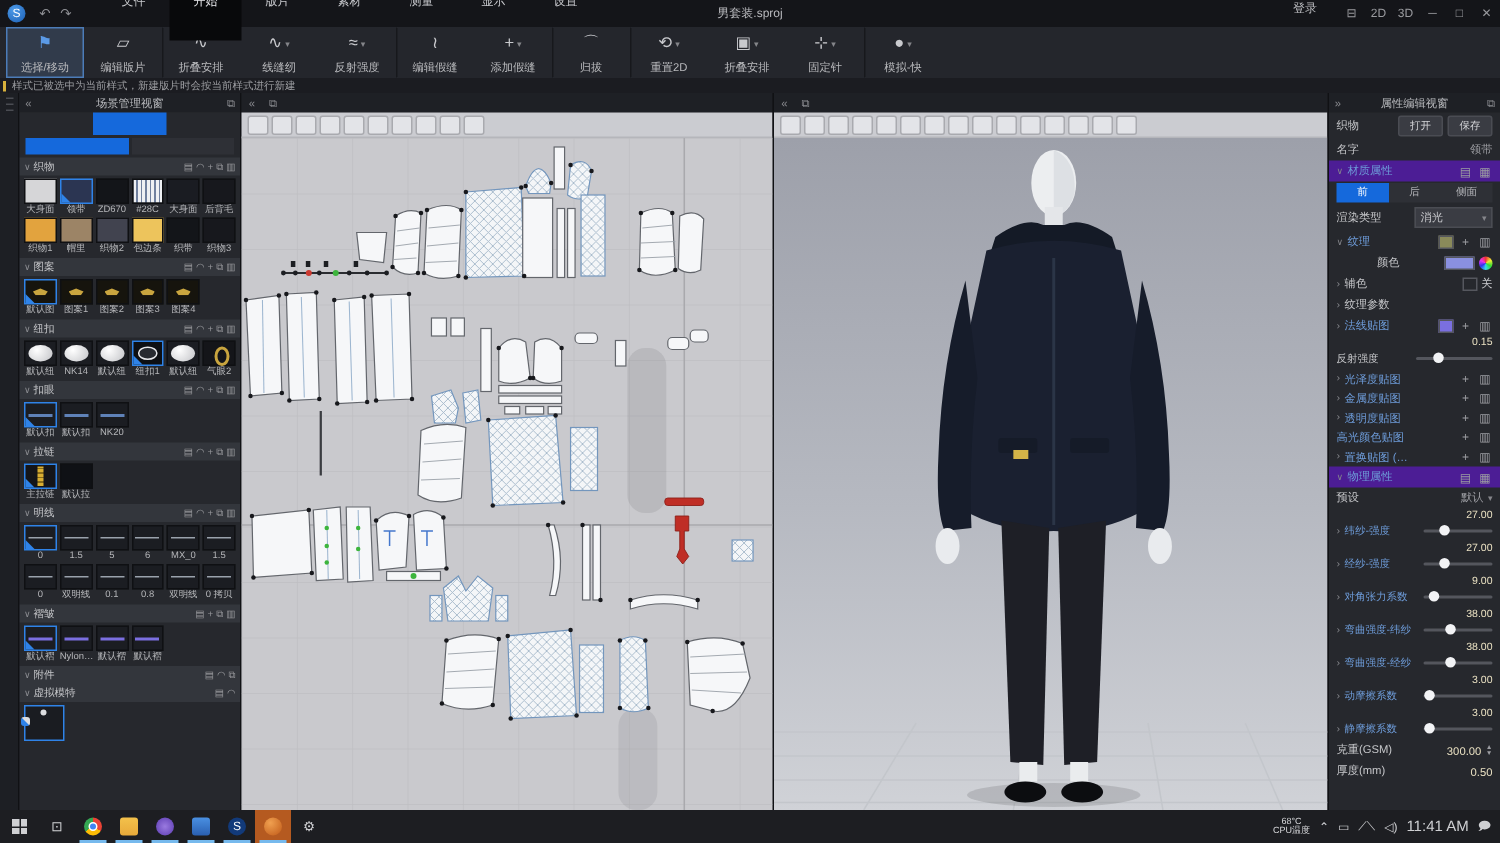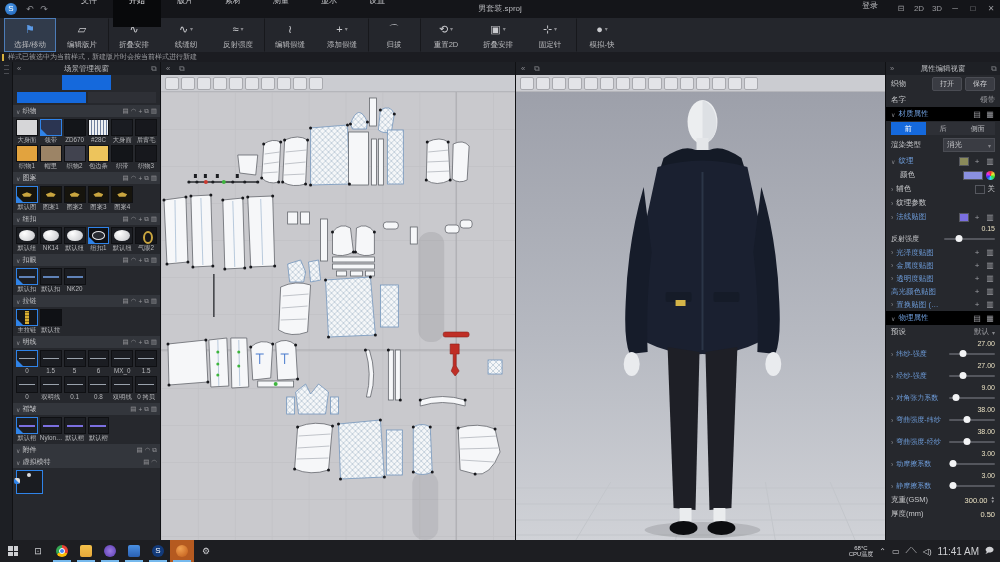--- a/index.html
+++ b/index.html
@@ -903,21 +903,21 @@
       </div>
       <div class="rrow">
         <span class="rlab">织物</span>
         <span class="rbtn" style="margin-left:auto">打开</span>
         <span class="rbtn">保存</span>
       </div>
       <div class="rrow">
         <span class="rlab">名字</span>
         <span class="rval">领带</span>
       </div>
-      <div class="rrow" style="background:#000000">
+      <div class="rrow" style="background:#4c1d95">
         <span class="car2">∨</span>
         <span class="bluelab">材质属性</span>
         <span class="mact" style="margin-left:auto">▤</span>
         <span class="mact">▦</span>
       </div>
       <div class="facetabs">
         <div class="ft sel">前</div>
         <div class="ft">后</div>
         <div class="ft">侧面</div>
       </div>
@@ -928,21 +928,21 @@
           <span class="car2">▾</span>
         </div>
       </div>
       <div class="rrow">
         <span class="car2">∨</span>
         <span class="bluelab" style="flex:1">纹理</span>
         <span class="sq" style="width:10px;height:9px;border:1px solid #55575e;background:#8a8a5a"></span>
         <span class="mact">+</span>
         <span class="mact">▥</span>
       </div>
-      <div class="rrow" style="padding-left:14px">
+      <div class="rrow" style="padding-left:32px">
         <span class="rlab">颜色</span>
         <span class="sq" style="margin-left:auto;width:20px;height:9px;border:1px solid #55575e;background:#8a90e0"></span>
         <span class="rainbow"></span>
       </div>
       <div class="rrow">
         <span class="arrow">›</span>
         <span class="rlab" style="flex:1">辅色</span>
         <span class="sq"></span>
         <span class="rlab">关</span>
       </div>
@@ -992,21 +992,21 @@
             <span class="mact">+</span>
             <span class="mact">▥</span>
           </div>
           <div class="mrow">
             <span class="arrow">›</span>
             <span class="bluelab mlabel">置换贴图 (…</span>
             <span class="mact">+</span>
             <span class="mact">▥</span>
           </div>
         </div>
-      <div class="rrow" style="background:#000000">
+      <div class="rrow" style="background:#4c1d95">
         <span class="car2">∨</span>
         <span class="bluelab">物理属性</span>
         <span class="mact" style="margin-left:auto">▤</span>
         <span class="mact">▦</span>
       </div>
       <div class="rrow">
         <span class="rlab">预设</span>
         <span class="rval">默认</span>
         <span class="car2">▾</span>
       </div>

